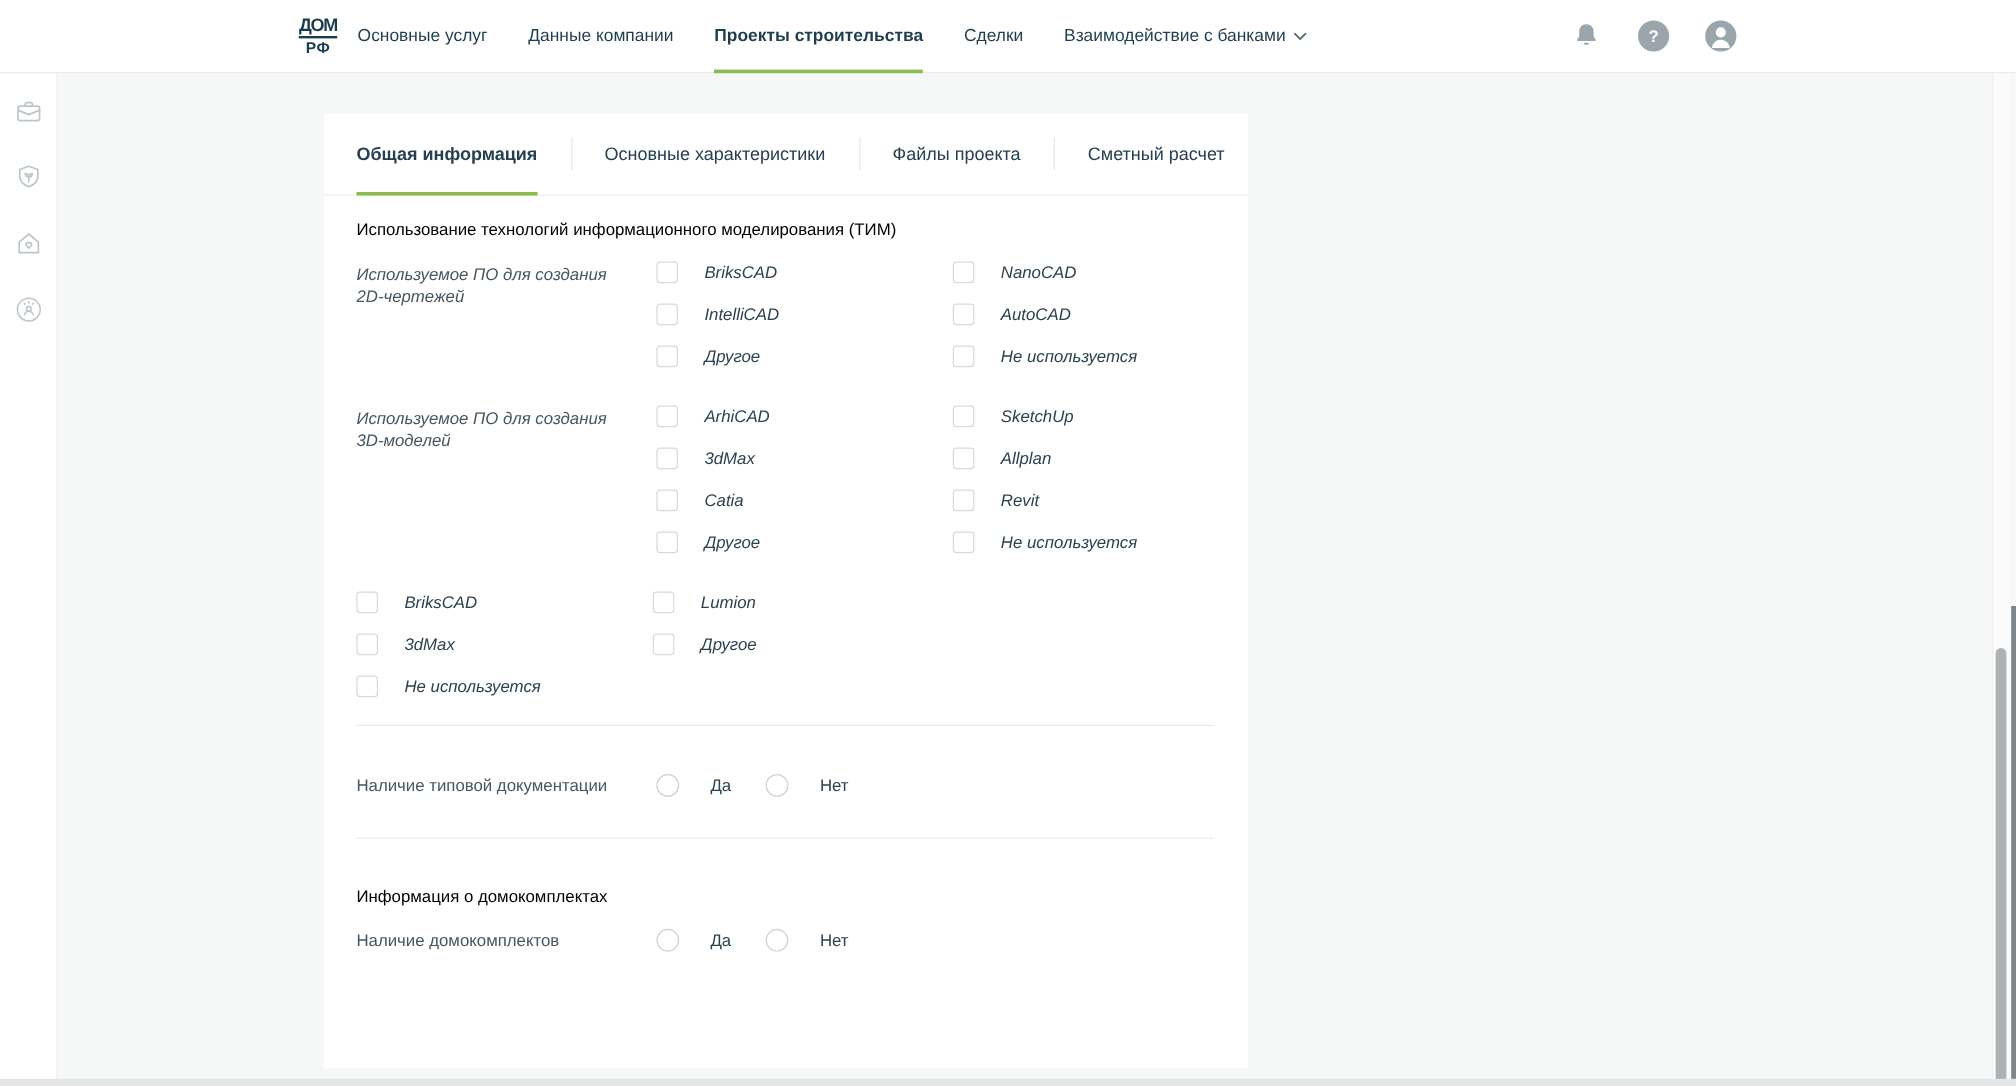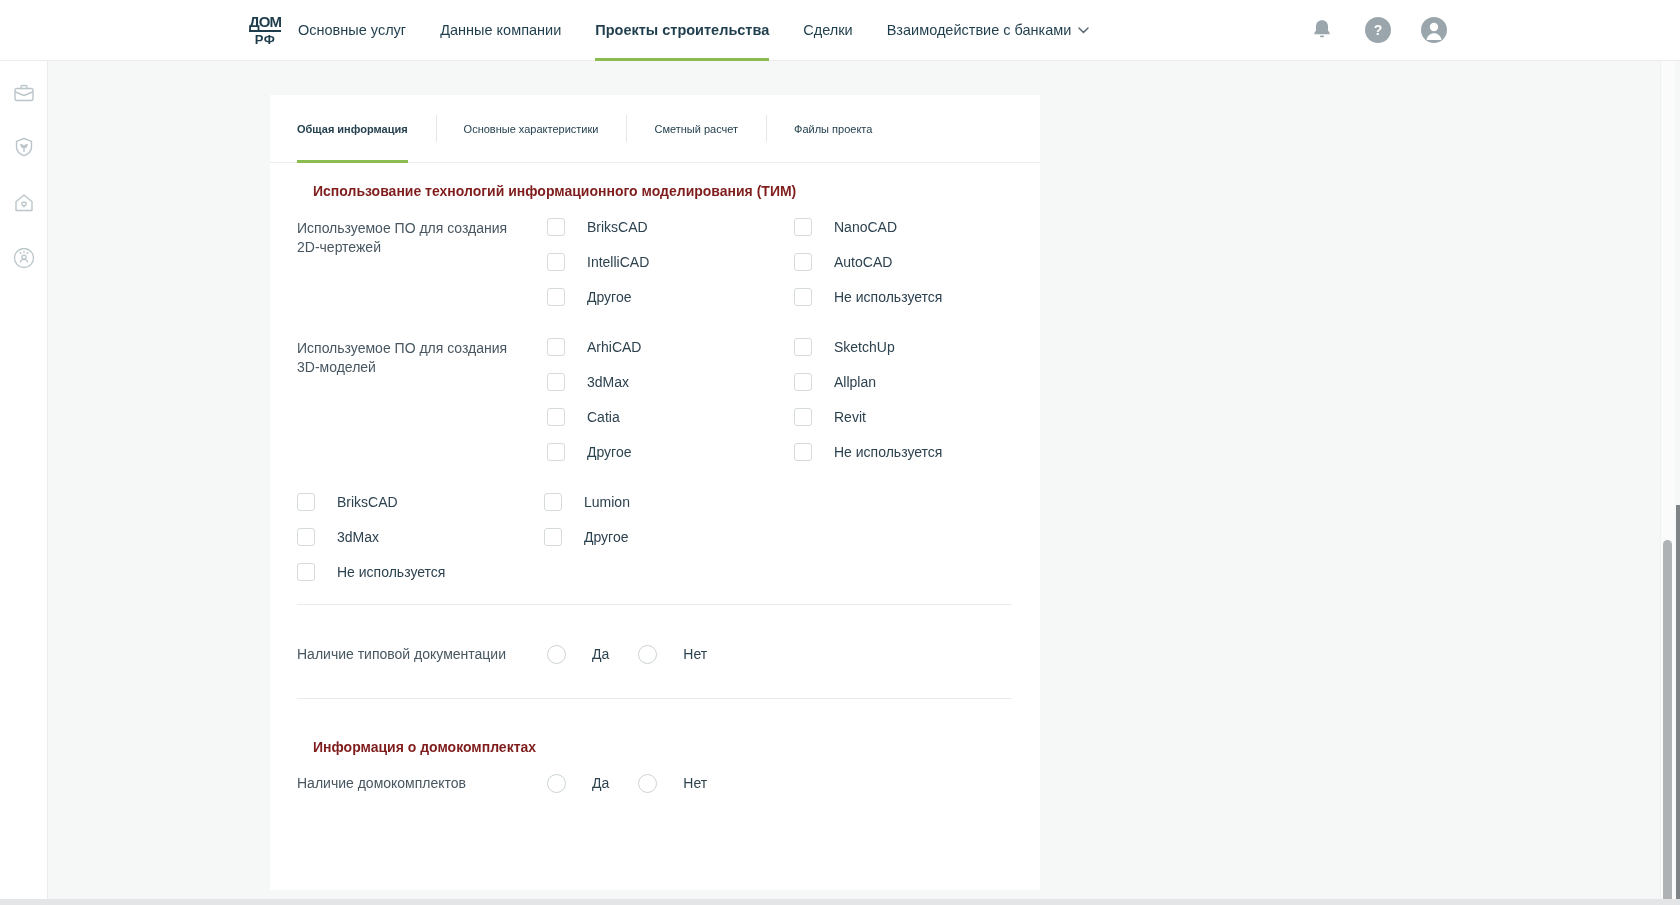--- a/index.html
+++ b/index.html
@@ -51,36 +51,36 @@
   
   .card{
     position:absolute;left:270px;top:95px;width:770px;height:795px;
     background:#ffffff;
   }
   .tabs{
     height:67px;display:flex;align-items:stretch;border-bottom:1px solid #ededee;
   }
   .tab{
     position:relative;display:flex;align-items:center;
-    padding:0 28px;font-size:11px;color:#25414f;cursor:pointer;white-space:nowrap;
+    padding:0 28px;font-size:15px;color:#25414f;cursor:pointer;white-space:nowrap;
   }
   .tab:first-child{padding-left:27px;}
   .tab + .tab::before{
     content:"";position:absolute;left:0;top:20px;bottom:20px;width:1px;background:#e4e7e9;
   }
   .tab.active{font-weight:bold;}
   .tab .tab-line{display:none;}
   .tab.active .tab-line{
     display:block;position:absolute;left:27px;right:28px;bottom:-1px;height:3px;background:#8cbc4f;
   }
   .card-body{padding:20px 28px 0 27px;}
   .section-heading{
-    font-size:14px;font-weight:bold;color:#7f1d1d;margin:0 0 18px 16px;line-height:1.2;
-  }
-  .field{display:flex;margin-bottom:32px;}
+    font-size:14px;font-weight:normal;color:#000000;margin:0 0 18px 0;line-height:1.2;
+  }
+  .field{display:flex;margin-bottom:32px;font-style:italic;}
   .field.last{margin-bottom:23px;}
   .field-label{
     width:250px;box-sizing:border-box;padding:1px 24px 0 0;
     font-size:14px;color:#475660;line-height:1.35;flex:none;
   }
   .opt-cols{display:flex;}
   .opt-col{width:247px;display:flex;flex-direction:column;flex:none;}
   .opt{
     display:flex;align-items:center;height:18px;margin-bottom:17px;cursor:pointer;
   }
@@ -219,25 +219,25 @@
   <div class="tabs">
     <div class="tab active">
       <span>Общая информация</span>
       <span class="tab-line"></span>
     </div>
     <div class="tab">
       <span>Основные характеристики</span>
 
     </div>
     <div class="tab">
+      <span>Файлы проекта</span>
+
+    </div>
+    <div class="tab">
       <span>Сметный расчет</span>
-
-    </div>
-    <div class="tab">
-      <span>Файлы проекта</span>
 
     </div>
   </div>
 
   <div class="card-body">
 
     <h3 class="section-heading">Использование технологий информационного моделирования (ТИМ)</h3>
 
     <div class="field">
       <div class="field-label">Используемое ПО для создания 2D-чертежей</div>

